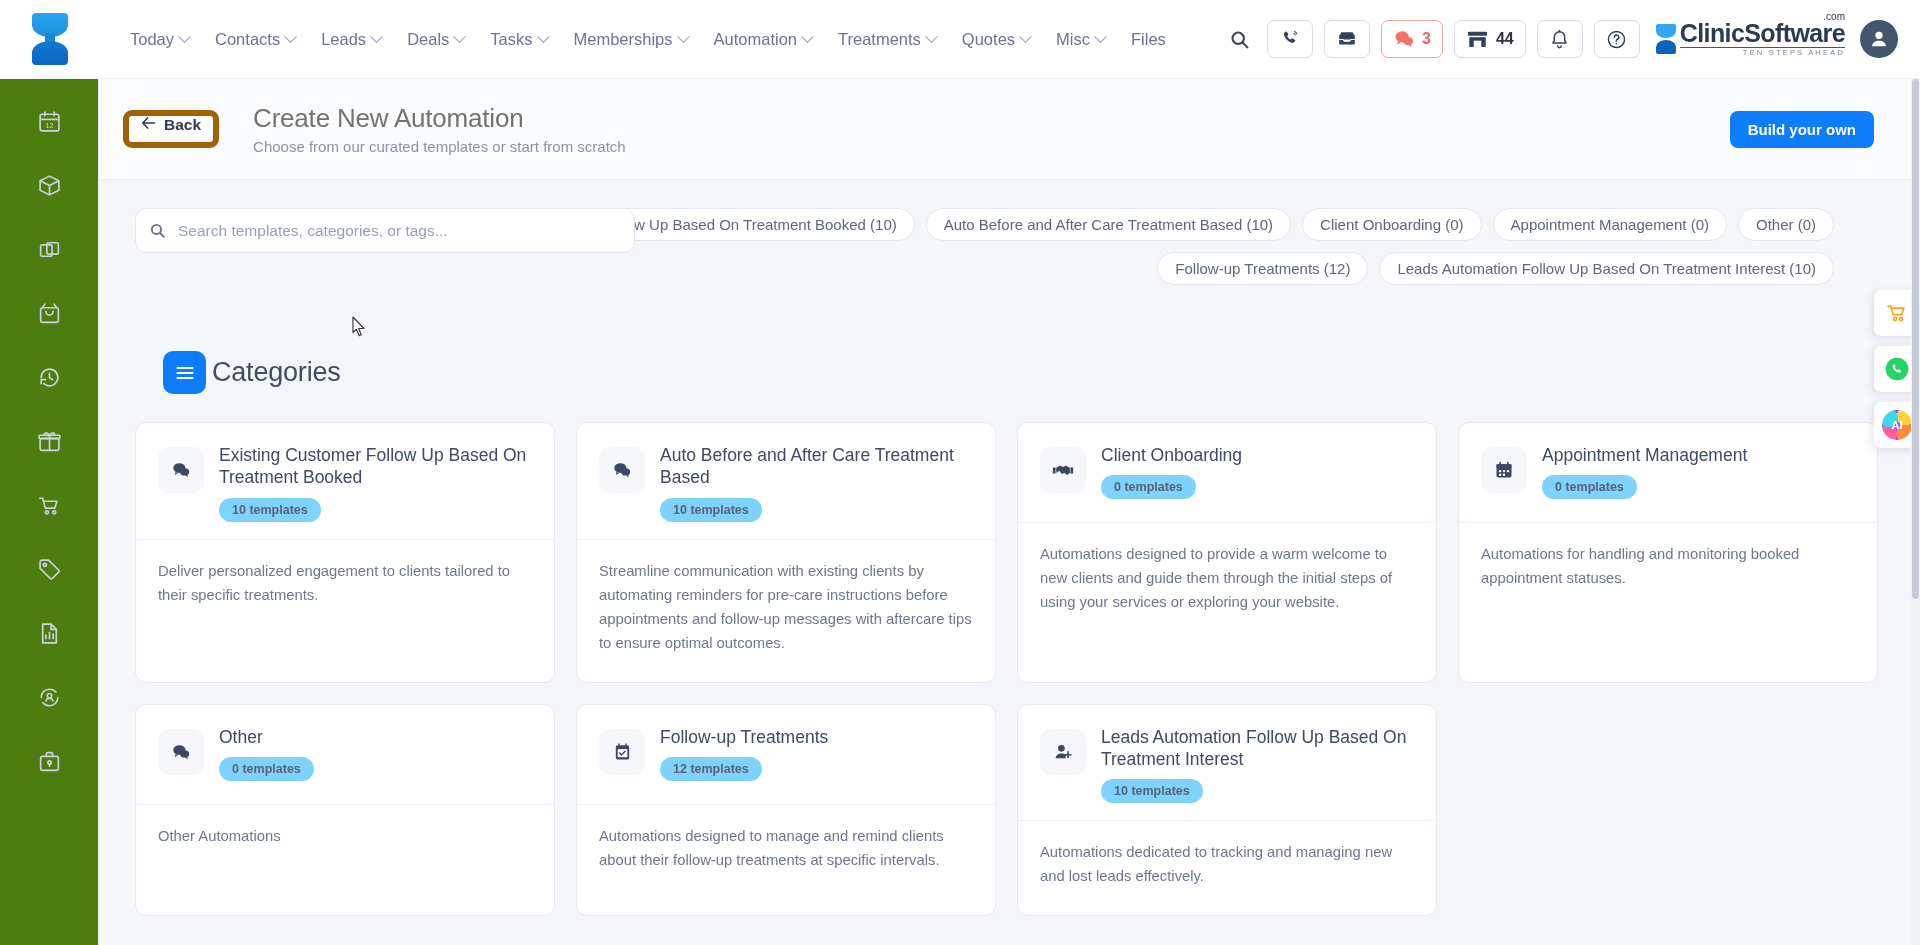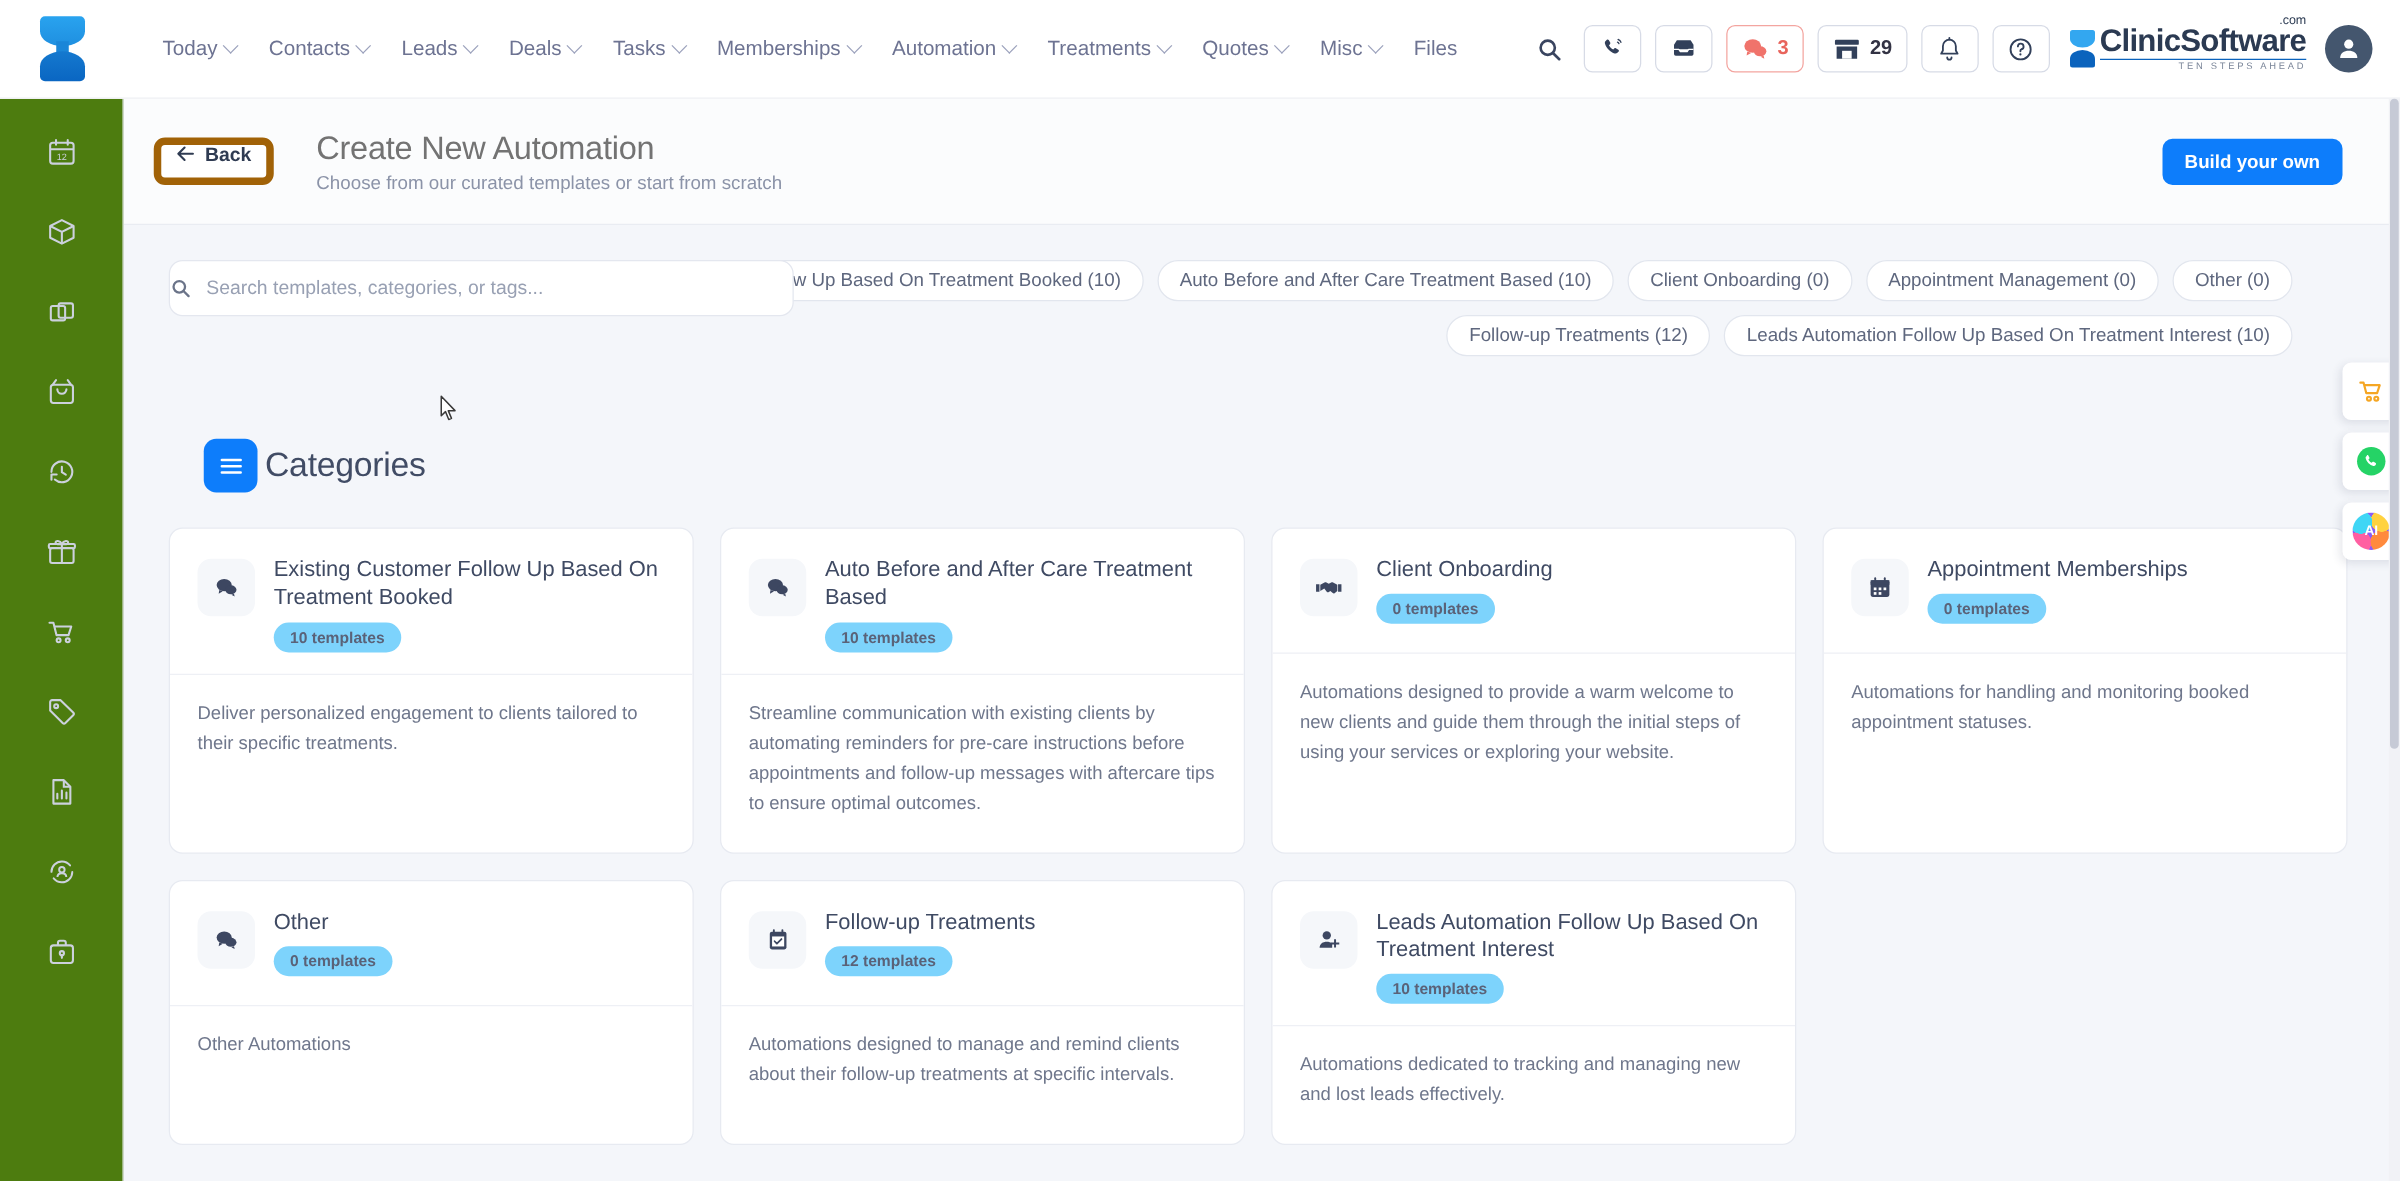--- a/index.html
+++ b/index.html
@@ -178,21 +178,21 @@
   }
   .chip.active {
     background: #0d7dfb; color: #fff; border-color: #0d7dfb; font-weight: 600;
   }
 
   .searchwrap {
     position: absolute; top: 28px; left: 36px;
     width: 500px; height: 45px;
     background: #fff; border: 1px solid #e4e7ef;
     border-radius: 11px; display: flex; align-items: center;
-    padding: 0 0; gap: 12px;
+    padding: 0 13px; gap: 12px;
   }
   .searchwrap input {
     border: none; outline: none; flex: 1;
     font-size: 15.5px; color: #4a5369;
     font-family: inherit; background: transparent;
   }
   .searchwrap input::placeholder { color: #98a0b3; }
 
   .cats-header {
     display: flex; align-items: center; gap: 6px;
@@ -379,21 +379,21 @@
       </svg>
       <span class="cnt">3</span>
     </div>
 
     <div class="icon-btn">
       <svg width="23" height="21" viewBox="0 0 24 22" fill="#32405a">
         <rect x="2" y="3" width="20" height="4.2" rx="1"></rect>
         <path d="M3.4 8.6h17.2v10.2H3.4z"></path>
         <rect x="8" y="12.2" width="8" height="6.6" fill="#fff"></rect>
       </svg>
-      <span class="cnt">29</span>
+      <span class="cnt">44</span>
     </div>
 
     <div class="icon-btn">
       <svg width="19" height="21" viewBox="0 0 22 24" fill="none" stroke="#32405a" stroke-width="1.7">
         <path d="M11 3a6 6 0 0 1 6 6v4l1.6 3H3.4L5 13V9a6 6 0 0 1 6-6z" stroke-linejoin="round"></path>
         <path d="M9 19.5a2 2 0 0 0 4 0" stroke-linecap="round"></path>
         <path d="M11 1.5v1.4" stroke-linecap="round"></path>
       </svg>
     </div>
 
@@ -614,21 +614,21 @@
               <rect x="6" y="12" width="2.6" height="2.6" fill="#fff"></rect>
               <rect x="10.7" y="12" width="2.6" height="2.6" fill="#fff"></rect>
               <rect x="15.4" y="12" width="2.6" height="2.6" fill="#fff"></rect>
               <rect x="6" y="16.4" width="2.6" height="2.6" fill="#fff"></rect>
               <rect x="10.7" y="16.4" width="2.6" height="2.6" fill="#fff"></rect>
               <rect x="6.5" y="2.2" width="1.8" height="4" rx=".8"></rect>
               <rect x="15.7" y="2.2" width="1.8" height="4" rx=".8"></rect>
             </svg>
           </div>
           <div class="card-head">
-            <div class="card-title">Appointment Memberships</div>
+            <div class="card-title">Appointment Management</div>
             <span class="pill">0 templates</span>
           </div>
         </div>
         <div class="card-body">Automations for handling and monitoring booked appointment statuses.</div>
       </div>
 
       <div class="card">
         <div class="card-top">
           <div class="card-ico">
             <svg width="20" height="18" viewBox="0 0 24 22" fill="#3d4761">

